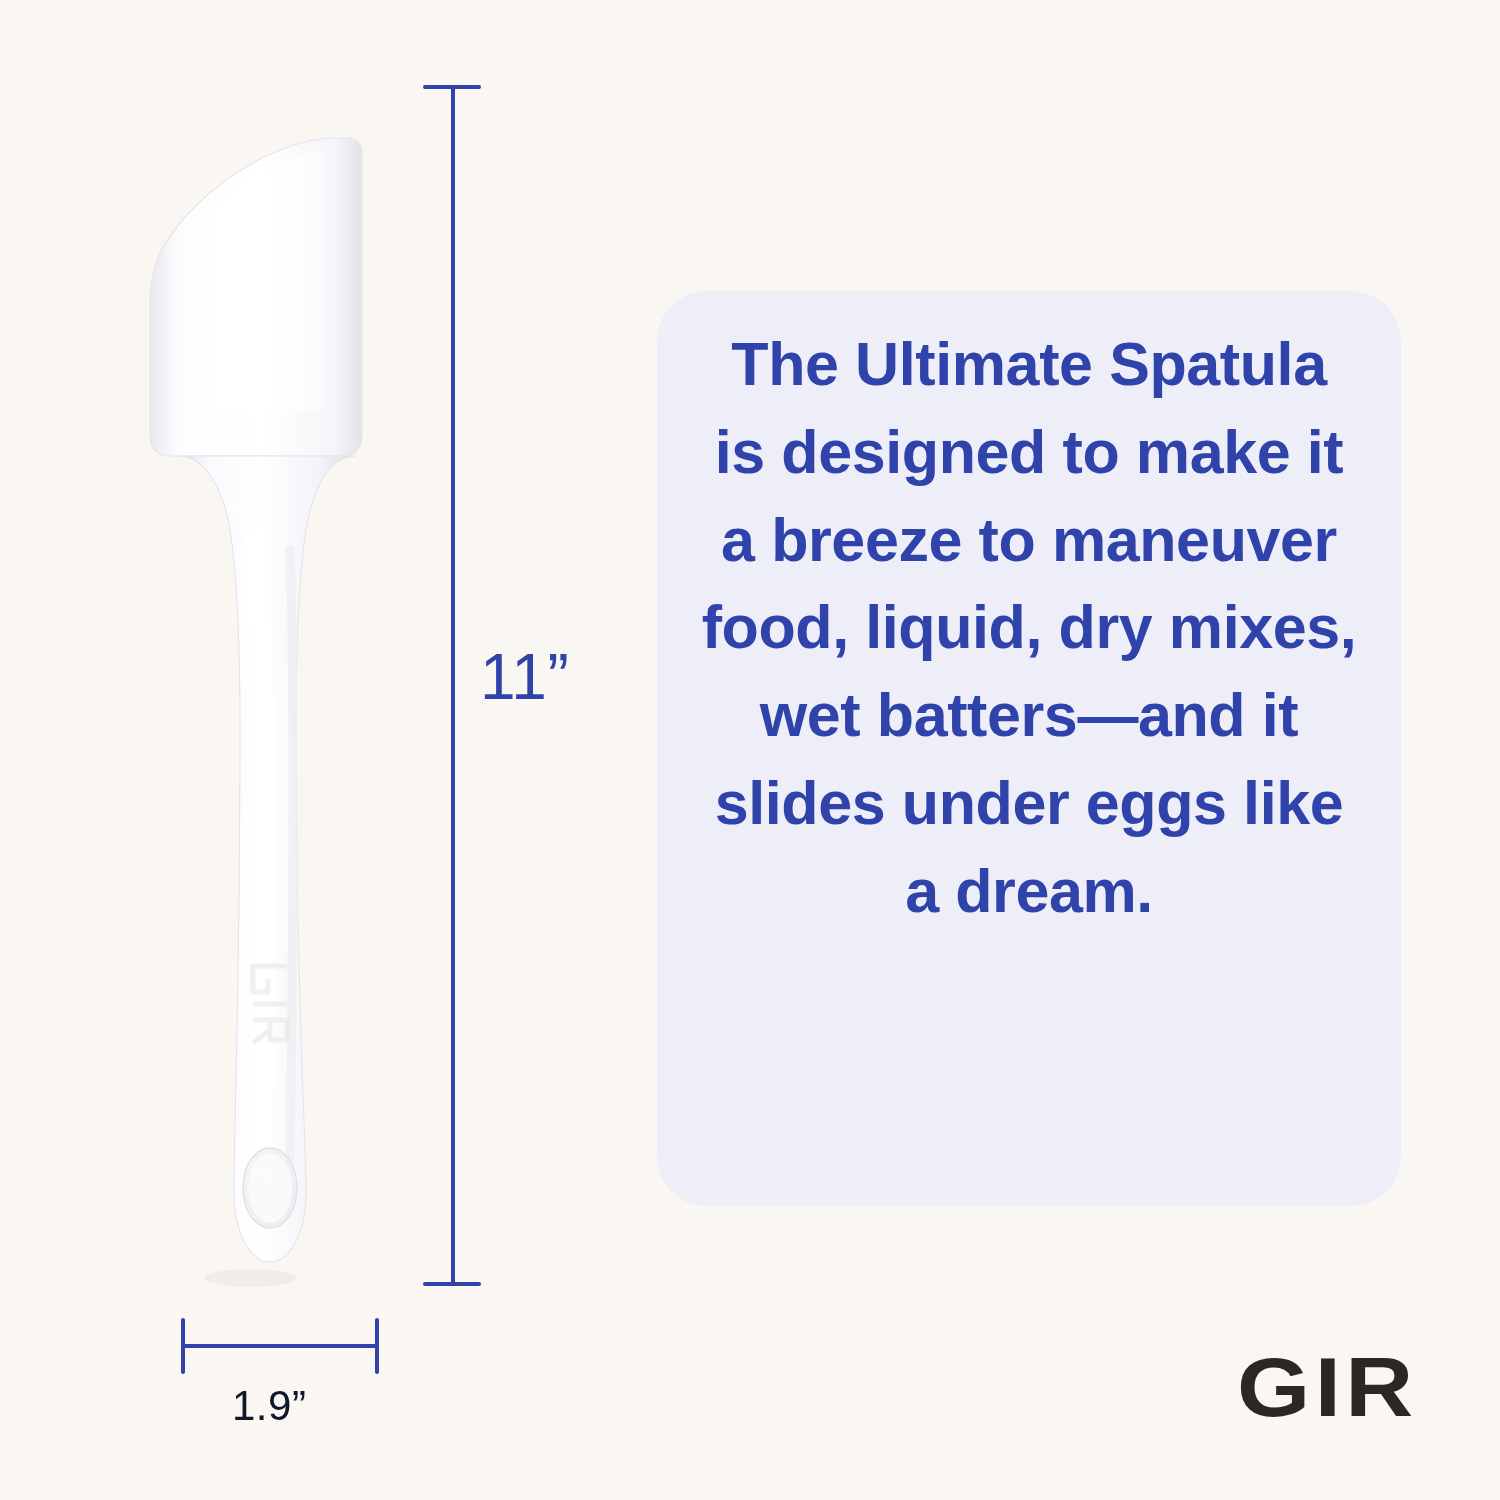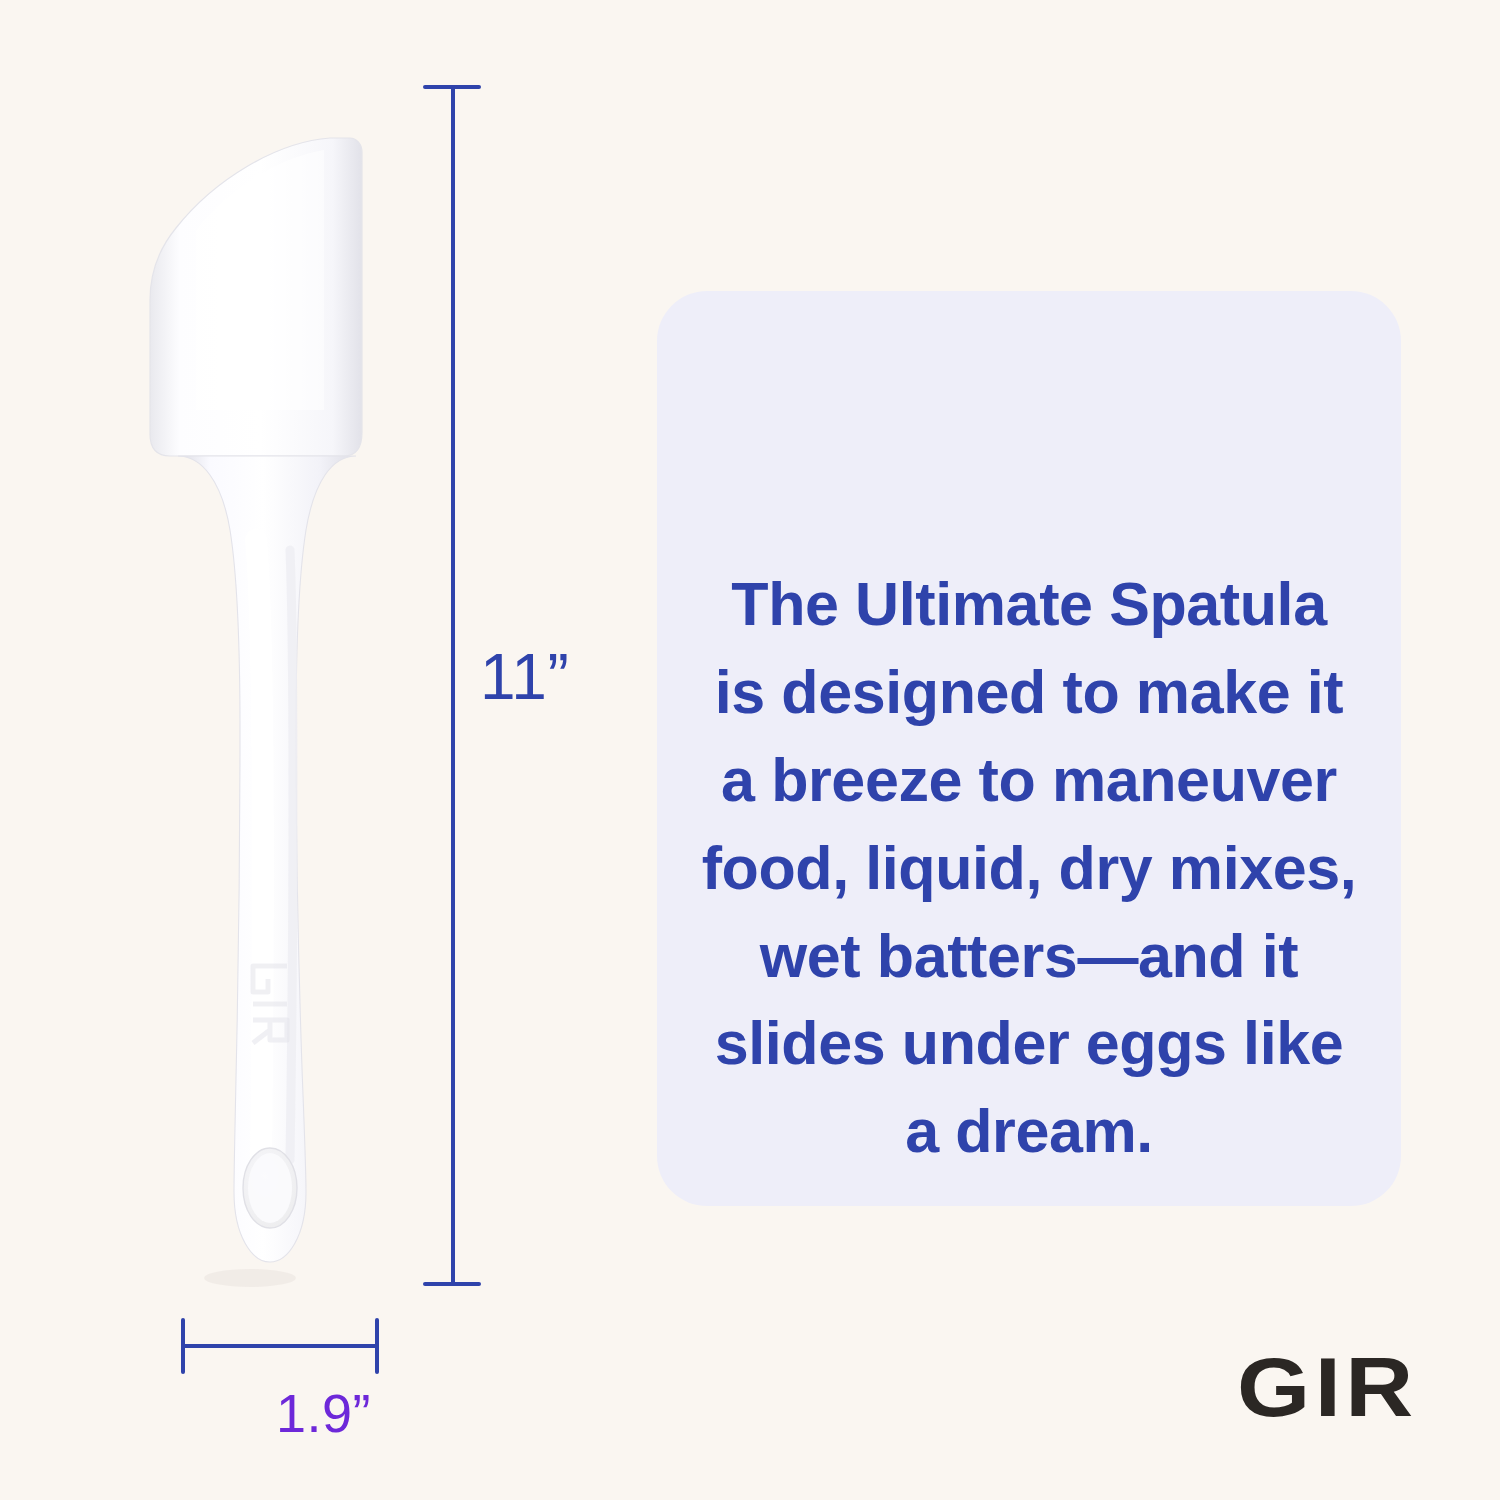--- a/index.html
+++ b/index.html
@@ -82,40 +82,39 @@
     background:#2f43ab;
     border-radius:2px;
   }
   .dim-cap-left  { left:181px; }
   .dim-cap-right { left:375px; }
 
   .dim-label-width {
     position:absolute;
     left:232px;
     top:1382px;
-    font-size:54px;
-    color:#6d28d9;
+    font-size:42px;
+    color:#0f172a;
     letter-spacing:0.5px;
     white-space:nowrap;
-    margin-left:44px;
   }
 
   
   .description-card {
     position:absolute;
     left:657px;
     top:291px;
     width:744px;
     height:915px;
     background:#eeeef9;
     border-radius:50px;
     display:flex;
     flex-direction:column;
     align-items:center;
-    justify-content:flex-end;
+    justify-content:flex-start;
     padding:30px 36px;
   }
   .description-text {
     color:#2f43ab;
     font-size:61px;
     line-height:1.44;
     text-align:center;
     letter-spacing:-0.4px;
   }
   .description-headline {

